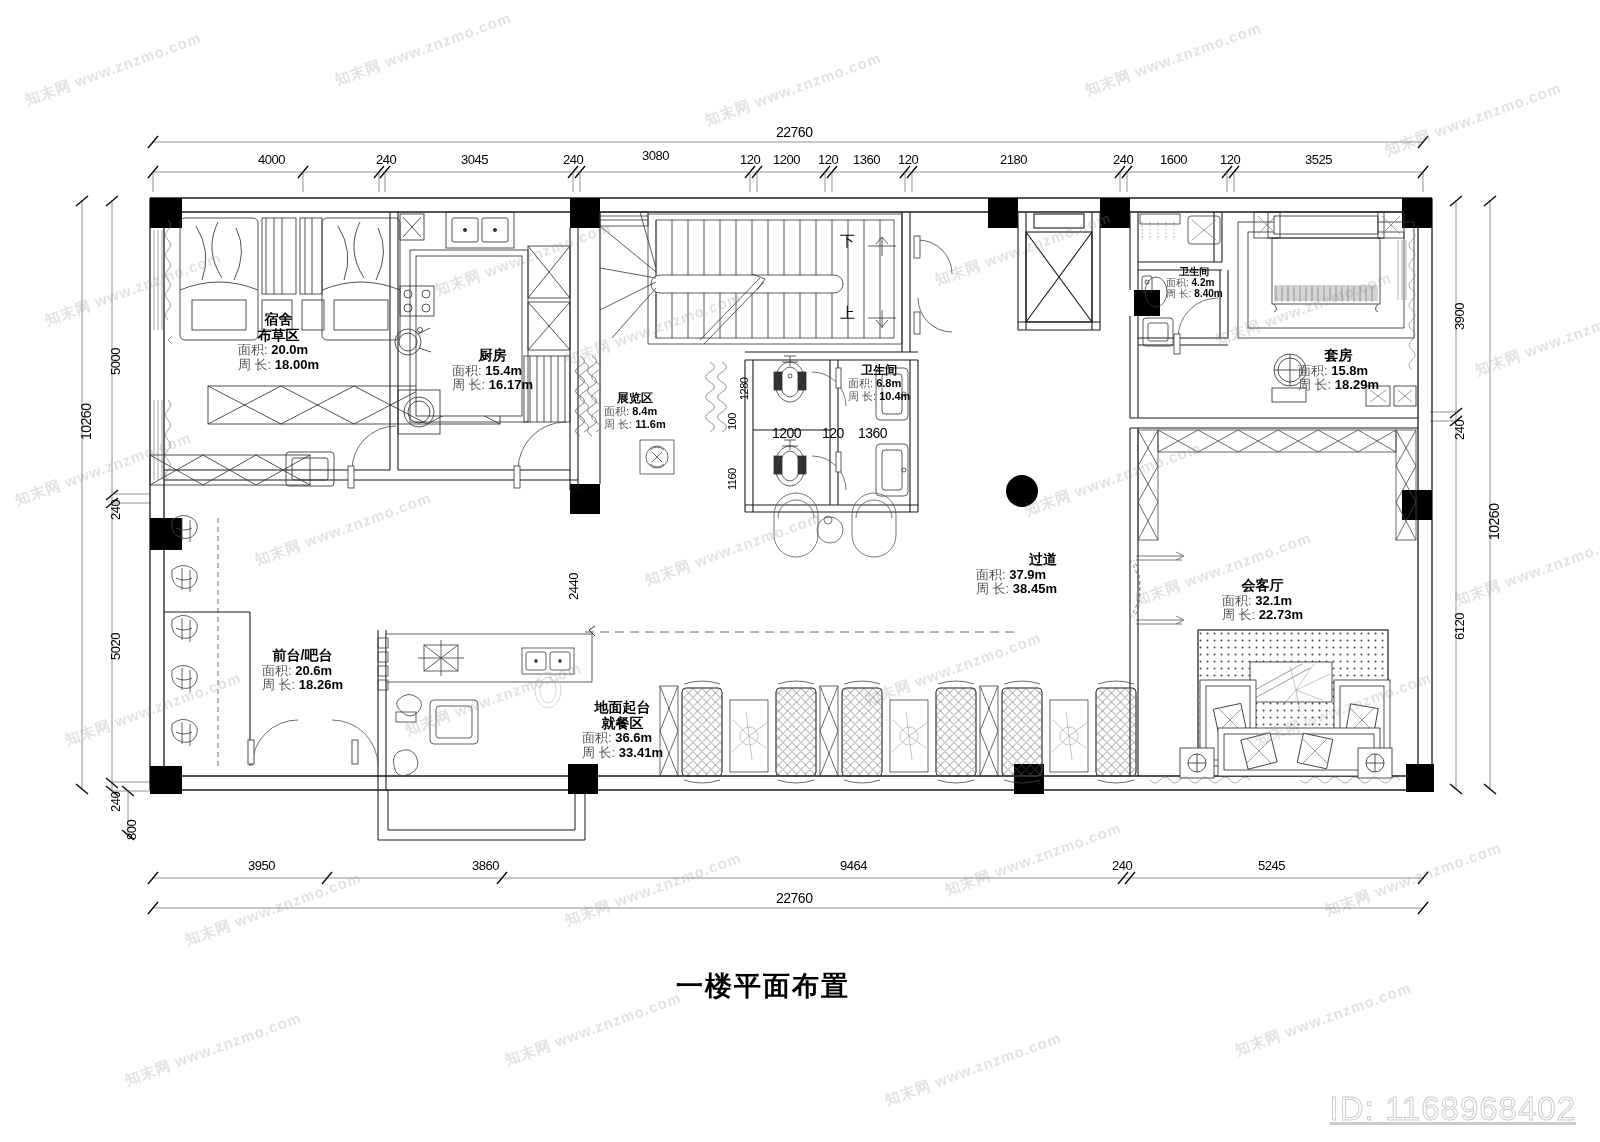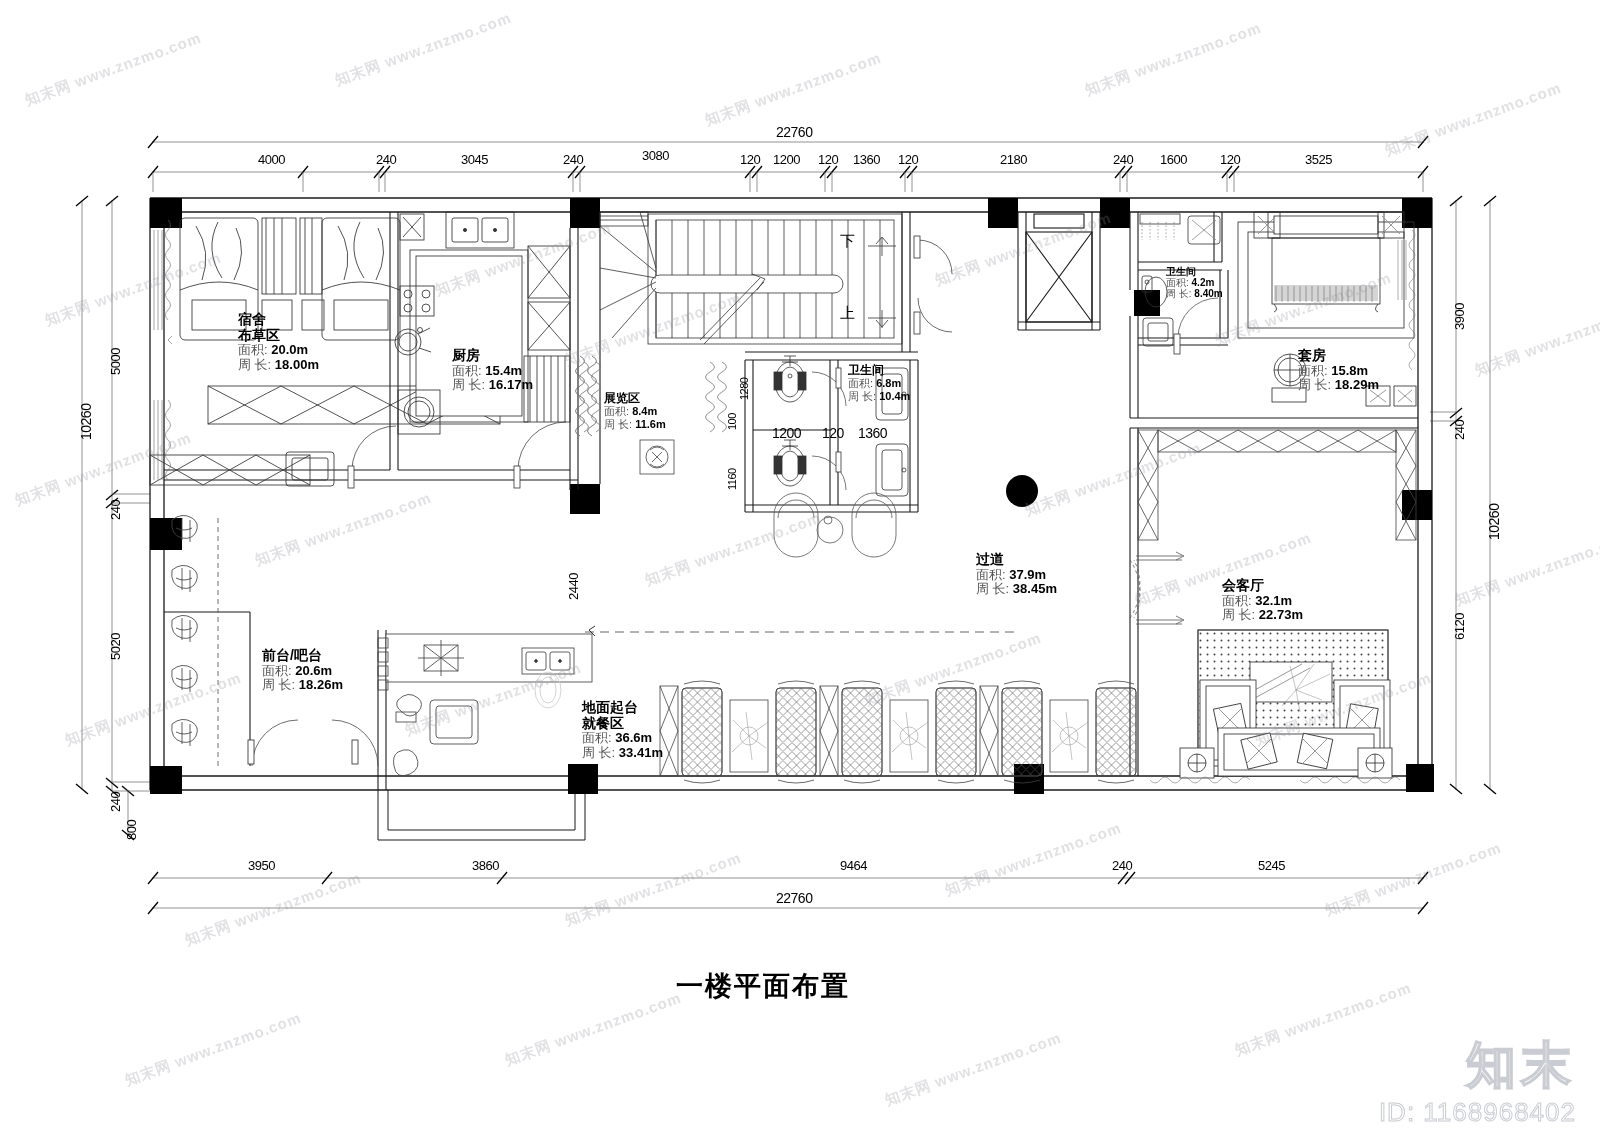--- a/index.html
+++ b/index.html
@@ -1,21 +1,21 @@
 <!DOCTYPE html>
 <html><head>
 <meta charset="utf-8">
 <style>
   html,body{margin:0;padding:0;background:#fff;}
   body{width:1600px;height:1142px;position:relative;overflow:hidden;
        font-family:"Liberation Sans","DejaVu Sans",sans-serif;color:#000;}
   #stage{position:absolute;left:0;top:0;width:1600px;height:1142px;}
   svg{position:absolute;left:0;top:0;}
   .lbl{position:absolute;white-space:nowrap;line-height:1.12;}
-  .rmname{font-size:14px;font-weight:700;}
+  .rmname{font-size:14px;font-weight:700;text-align:center;}
   .rmline{font-size:13px;font-weight:700;}
   .rmline .k{font-weight:400;color:#555;}
   .sm .rmname{font-size:12px;}
   .sm .rmline{font-size:11px;}
   .xs .rmname{font-size:10px;}
   .xs .rmline{font-size:10px;}
   .dim{position:absolute;font-size:13px;font-family:"Liberation Sans",sans-serif;
        letter-spacing:-0.5px;white-space:nowrap;}
   .dimv{position:absolute;font-size:13px;white-space:nowrap;
         transform-origin:0 0;transform:rotate(-90deg);letter-spacing:-0.5px;}
@@ -23,22 +23,22 @@
         transform-origin:0 0;transform:rotate(-90deg);letter-spacing:-0.5px;}
   .title{position:absolute;font-size:27px;font-weight:700;letter-spacing:2px;}
   .arrowlbl{position:absolute;font-size:15px;}
   .wm{position:absolute;color:rgba(140,140,150,.26);font-size:15px;
       white-space:nowrap;transform-origin:50% 50%;transform:rotate(-20deg);
       pointer-events:none;font-weight:700;letter-spacing:1px;}
   #brand{position:absolute;right:24px;bottom:14px;text-align:right;
          color:#c9ccd2;pointer-events:none;}
   #brandmark{font-size:50px;font-weight:700;letter-spacing:5px;
              -webkit-text-stroke:1.5px #c9ccd2;color:transparent;}
-  #brandid{font-size:26px;letter-spacing:1px;-webkit-text-stroke:1px #c9ccd2;
-           color:transparent;margin-top:-2px;}
+  #brandid{font-size:33px;letter-spacing:1px;-webkit-text-stroke:1px #c9ccd2;
+           color:transparent;margin-top:-2px;text-decoration:underline;}
 </style>
 </head>
 <body>
 
 <div id="stage">
 
 <svg width="1600" height="1142">
   <defs>
     <pattern id="hatchX" width="14" height="14" patternUnits="userSpaceOnUse">
       <path d="M0,0 L14,14 M14,0 L0,14" stroke="#333" stroke-width="0.7" fill="none"></path>
@@ -790,21 +790,21 @@
   <div class="rmname">套房</div>
   <div class="rmline">
     <span class="k">面积:</span> <span>15.8m</span>
   </div>
   <div class="rmline">
     <span class="k">周 长:</span> <span>18.29m</span>
   </div>
 </div>
 
 <div class="lbl" style="left:976px;top:552px;">
-  <div class="rmname" style="text-align:left;">过道</div>
+  <div class="rmname" style="text-align:right;">过道</div>
   <div class="rmline">
     <span class="k">面积:</span> <span>37.9m</span>
   </div>
   <div class="rmline">
     <span class="k">周 长:</span> <span>38.45m</span>
   </div>
 </div>
 
 <div class="lbl" style="left:1222px;top:578px;">
   <div class="rmname">会客厅</div>
@@ -863,17 +863,16 @@
 <div class="wm" style="left:180px;top:900px;">知末网 www.znzmo.com</div>
 <div class="wm" style="left:560px;top:880px;">知末网 www.znzmo.com</div>
 <div class="wm" style="left:940px;top:850px;">知末网 www.znzmo.com</div>
 <div class="wm" style="left:1320px;top:870px;">知末网 www.znzmo.com</div>
 <div class="wm" style="left:120px;top:1040px;">知末网 www.znzmo.com</div>
 <div class="wm" style="left:500px;top:1020px;">知末网 www.znzmo.com</div>
 <div class="wm" style="left:880px;top:1060px;">知末网 www.znzmo.com</div>
 <div class="wm" style="left:1230px;top:1010px;">知末网 www.znzmo.com</div>
 
 <div id="brand">
-  <div id="brandmark">知末</div>
   <div id="brandid">ID: 1168968402</div>
 </div>
 
 </div>
 
 </body></html>

